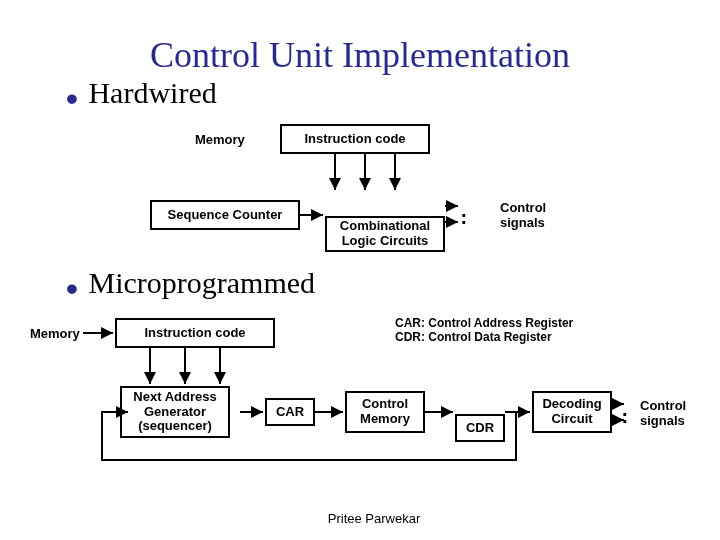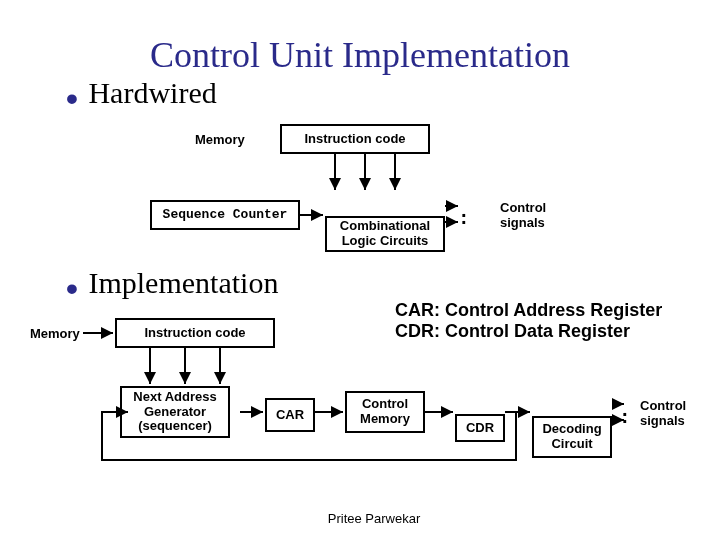--- a/index.html
+++ b/index.html
@@ -84,47 +84,47 @@
 <div class="title">Control Unit Implementation</div>
 
 <div class="sec-row" style="top:76px;">
   <span class="bullet">•</span>
   <span class="section">Hardwired</span>
 </div>
 
 <div class="label" style="left:195px; top:132px;">Memory</div>
 <div class="box" style="left:280px; top:124px; width:150px; height:30px;">Instruction code</div>
 
-<div class="box" style="left:150px; top:200px; width:150px; height:30px;font-family:Liberation Mono, monospace;">Sequence Counter</div>
+<div class="box" style="left:150px; top:200px; width:150px; height:30px;">Sequence Counter</div>
 <div class="box" style="left:325px; top:192px; width:120px; height:36px; white-space:pre-line;margin-top:24px;">Combinational
 Logic Circuits</div>
 
 <div class="dots" style="left:461px; top:207px;">.<br>.</div>
 <div class="label" style="left:500px; top:200px; white-space:pre-line;">Control
 signals</div>
 
 <div class="sec-row" style="top:266px;">
   <span class="bullet">•</span>
-  <span class="section">Implementation</span>
+  <span class="section">Microprogrammed</span>
 </div>
 
 <div class="label" style="left:30px; top:326px;">Memory</div>
 <div class="box" style="left:115px; top:318px; width:160px; height:30px;">Instruction code</div>
 
-<div class="label" style="left:395px; top:300px; font-size:18px; white-space:pre-line;">CAR: Control Address Register
+<div class="label" style="left:395px; top:316px; font-size:12px; white-space:pre-line;">CAR: Control Address Register
 CDR: Control Data Register</div>
 
 <div class="box" style="left:120px; top:386px; width:110px; height:52px; white-space:pre-line;">Next Address
 Generator
 (sequencer)</div>
-<div class="box" style="left:265px; top:398px; width:50px; height:34px;">CAR</div>
+<div class="box" style="left:265px; top:398px; width:50px; height:28px;">CAR</div>
 <div class="box" style="left:345px; top:391px; width:80px; height:42px; white-space:pre-line;">Control
 Memory</div>
 <div class="box" style="left:455px; top:398px; width:50px; height:28px;margin-top:16px;">CDR</div>
-<div class="box" style="left:532px; top:391px; width:80px; height:42px; white-space:pre-line;margin-top:25px;">Decoding
+<div class="box" style="left:532px; top:391px; width:80px; height:42px; white-space:pre-line;">Decoding
 Circuit</div>
 
 <div class="dots" style="left:622px; top:406px;">.<br>.</div>
 <div class="label" style="left:640px; top:398px; white-space:pre-line;">Control
 signals</div>
 
 <svg class="arrows">
   <defs>
     <marker id="ah" markerWidth="8" markerHeight="8" refX="6" refY="3" orient="auto">
       <path d="M0,0 L6,3 L0,6 Z" fill="#000"></path>

